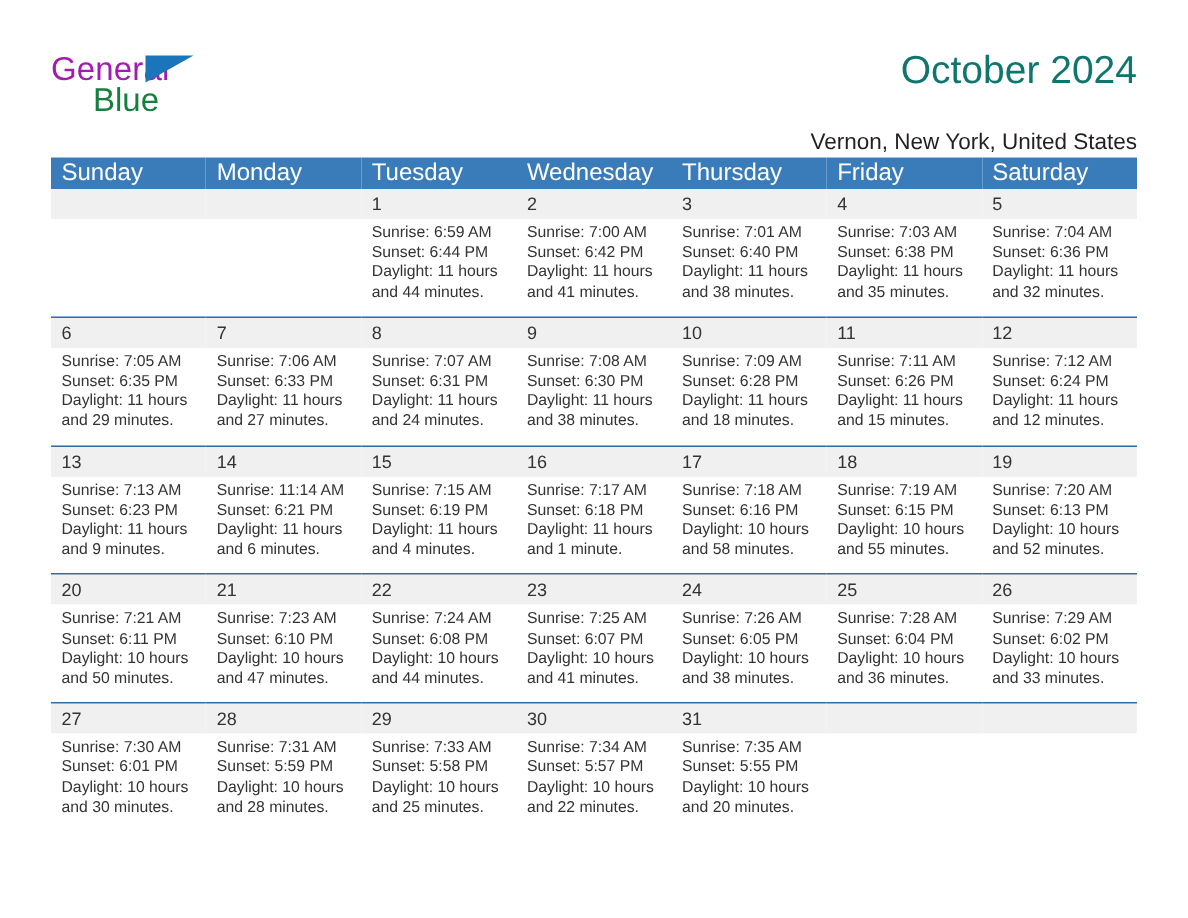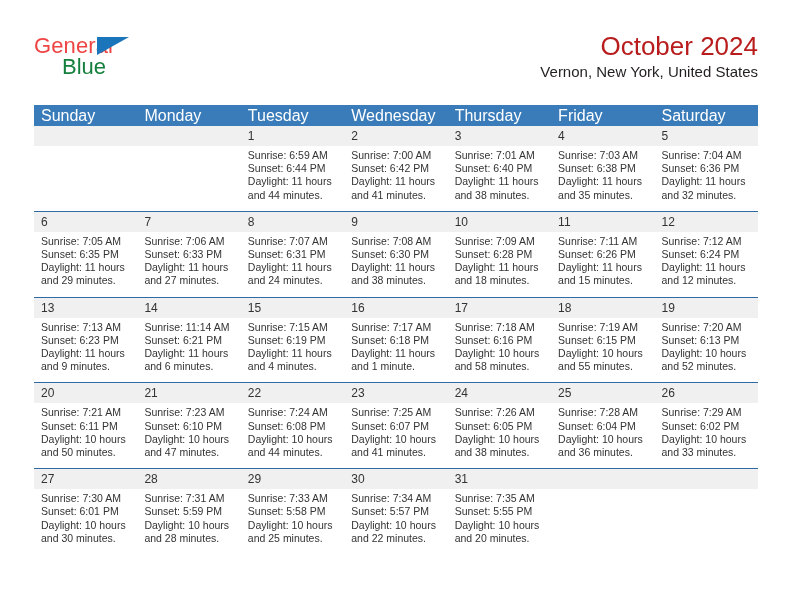--- a/index.html
+++ b/index.html
@@ -35,21 +35,21 @@
     top: 4px;
     width: 180px;
     height: 56px;
   }
   .logo-general {
     position: absolute;
     left: 0;
     top: 0;
     font-size: 22px;
     letter-spacing: 0.1px;
-    color: #ef4444;
+    color: #a21caf;
     line-height: 24px;
   }
   .logo-flag {
     position: absolute;
     left: 63px;
     top: 3px;
     width: 0;
     height: 0;
     border-left: 32px solid #1b75bb;
     border-bottom: 18px solid transparent;
@@ -64,29 +64,29 @@
   }
 
   .title-block {
     position: absolute;
     right: 0;
     top: 0;
     text-align: right;
   }
   .cal-title {
     font-size: 26px;
-    color: #b91c1c;
+    color: #0f766e;
     line-height: 32px;
     white-space: nowrap;
   }
   .cal-subtitle {
     font-size: 15px;
     color: #231f20;
     line-height: 20px;
-    margin-top: 0;
+    margin-top: 23px;
     white-space: nowrap;
   }
 
   
   .calendar {
     position: absolute;
     left: 34px;
     top: 105px;
     width: 724px;
     border-collapse: collapse;

